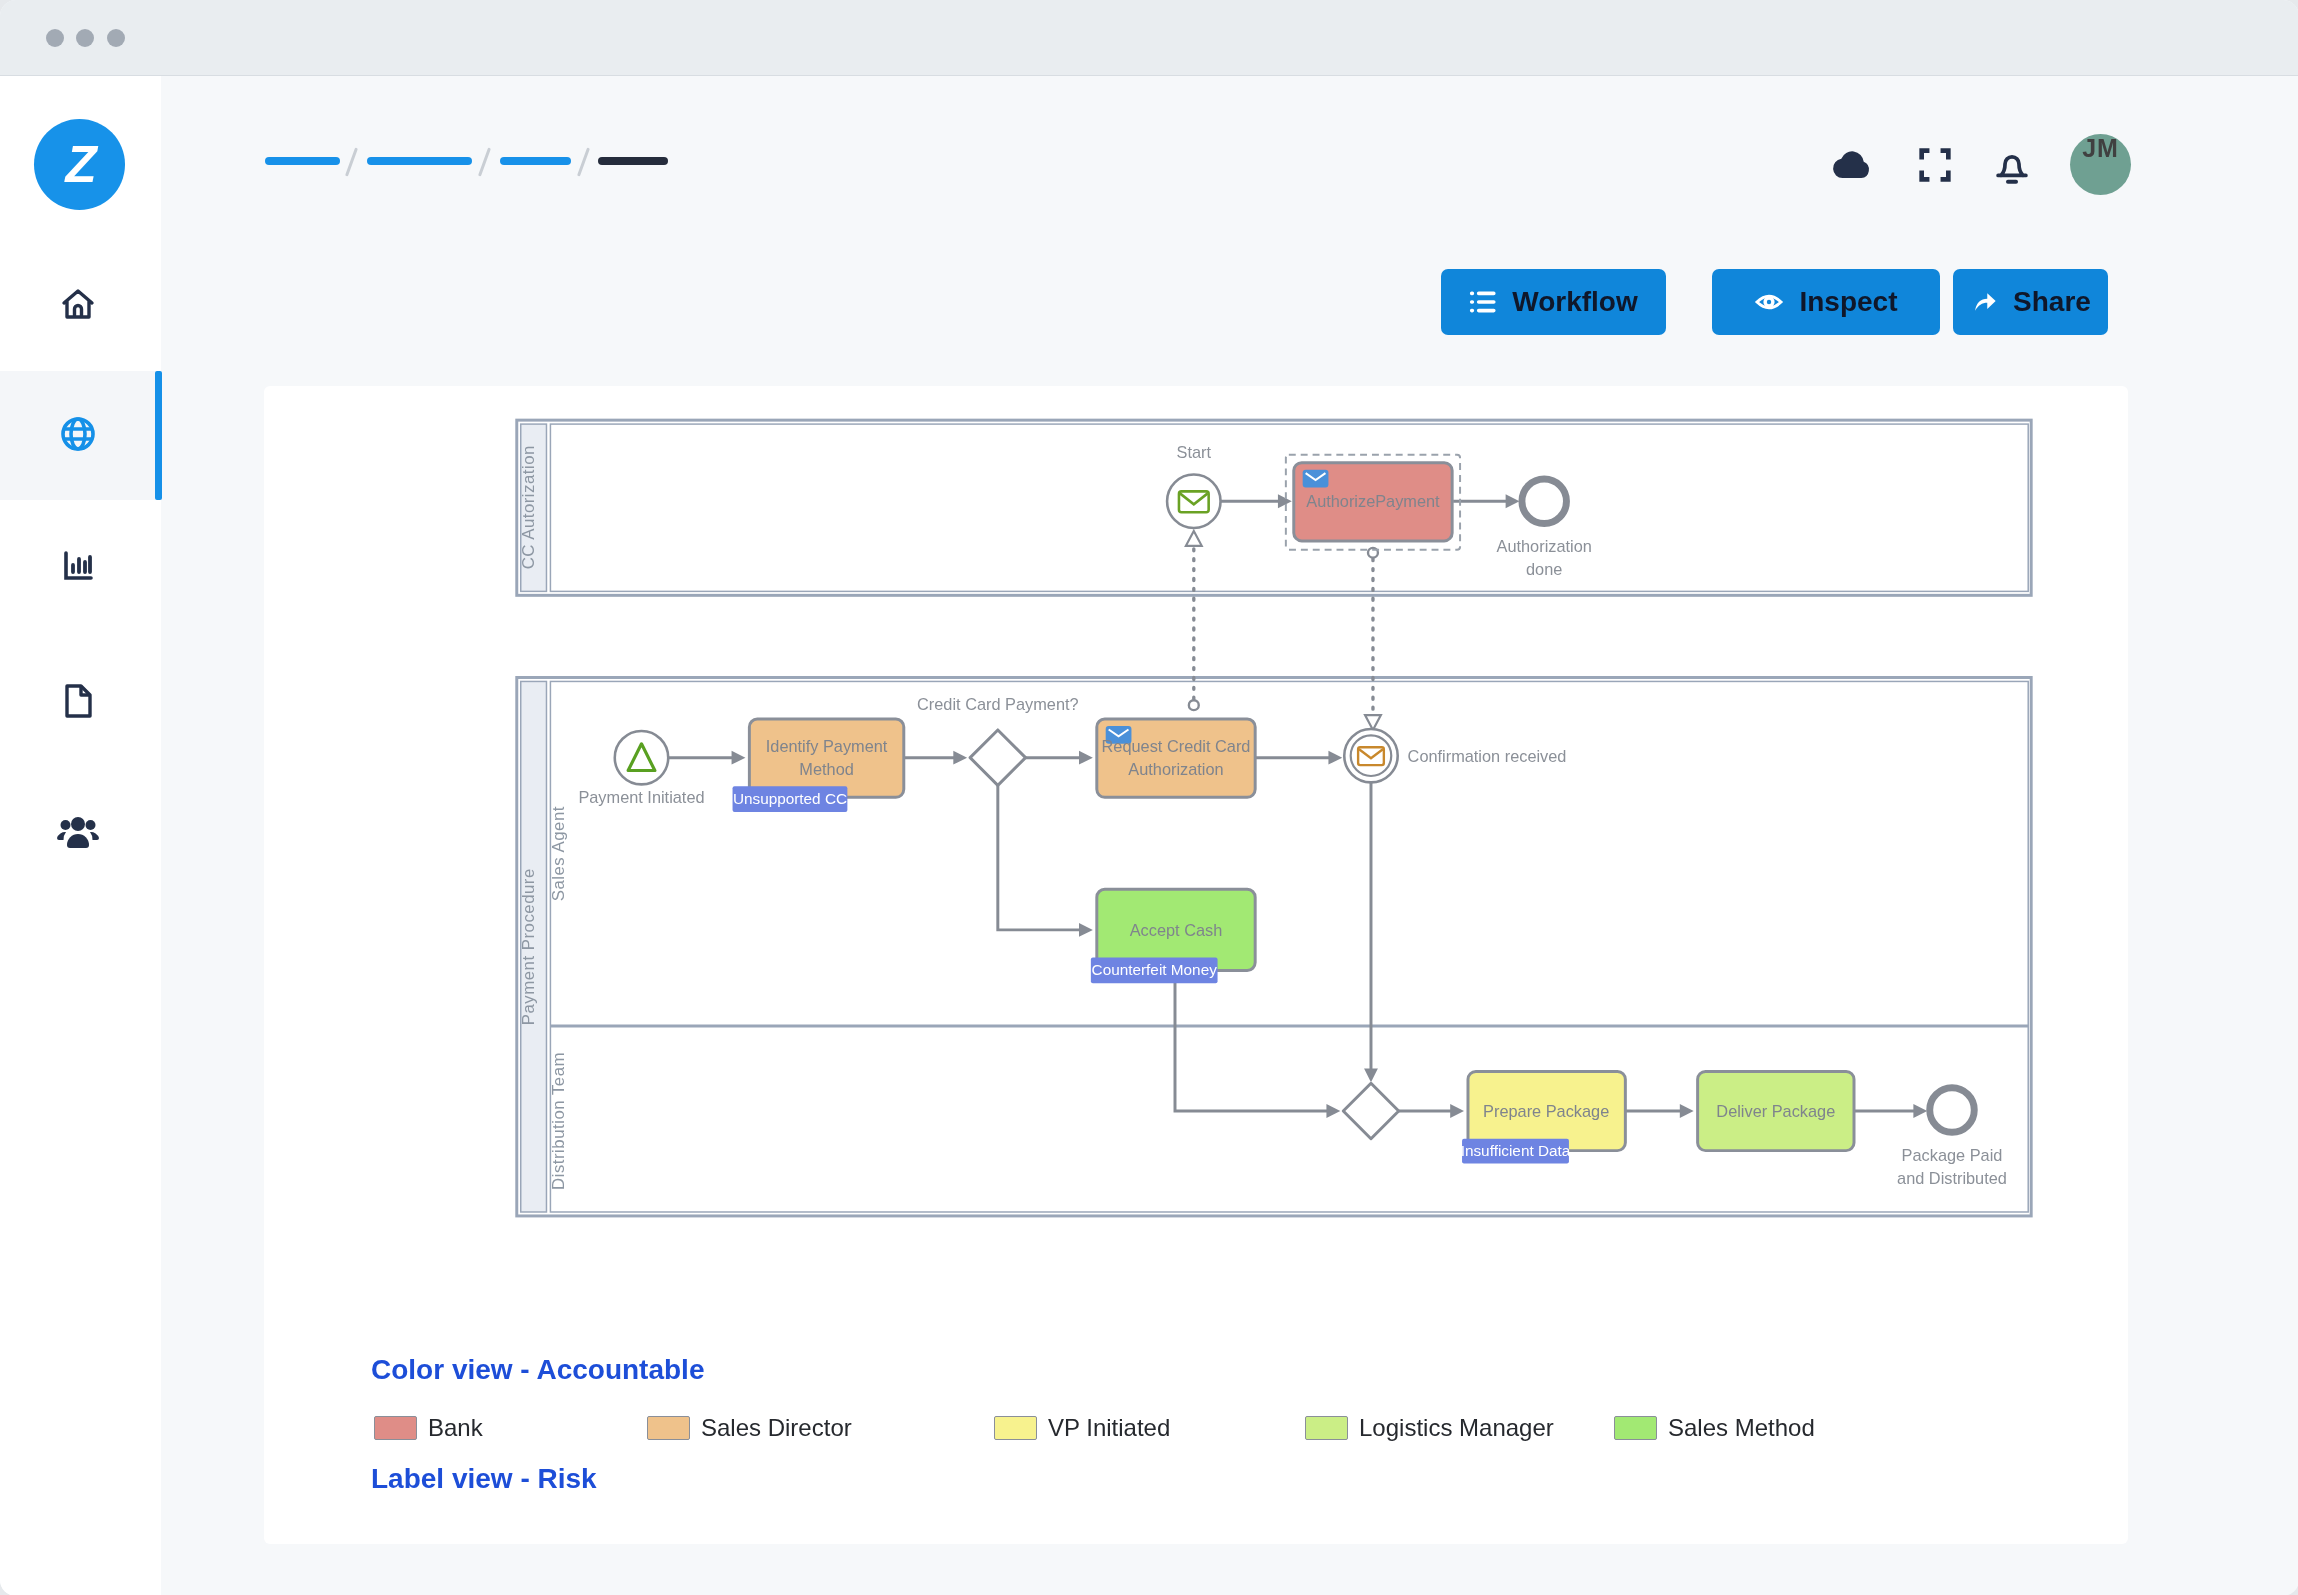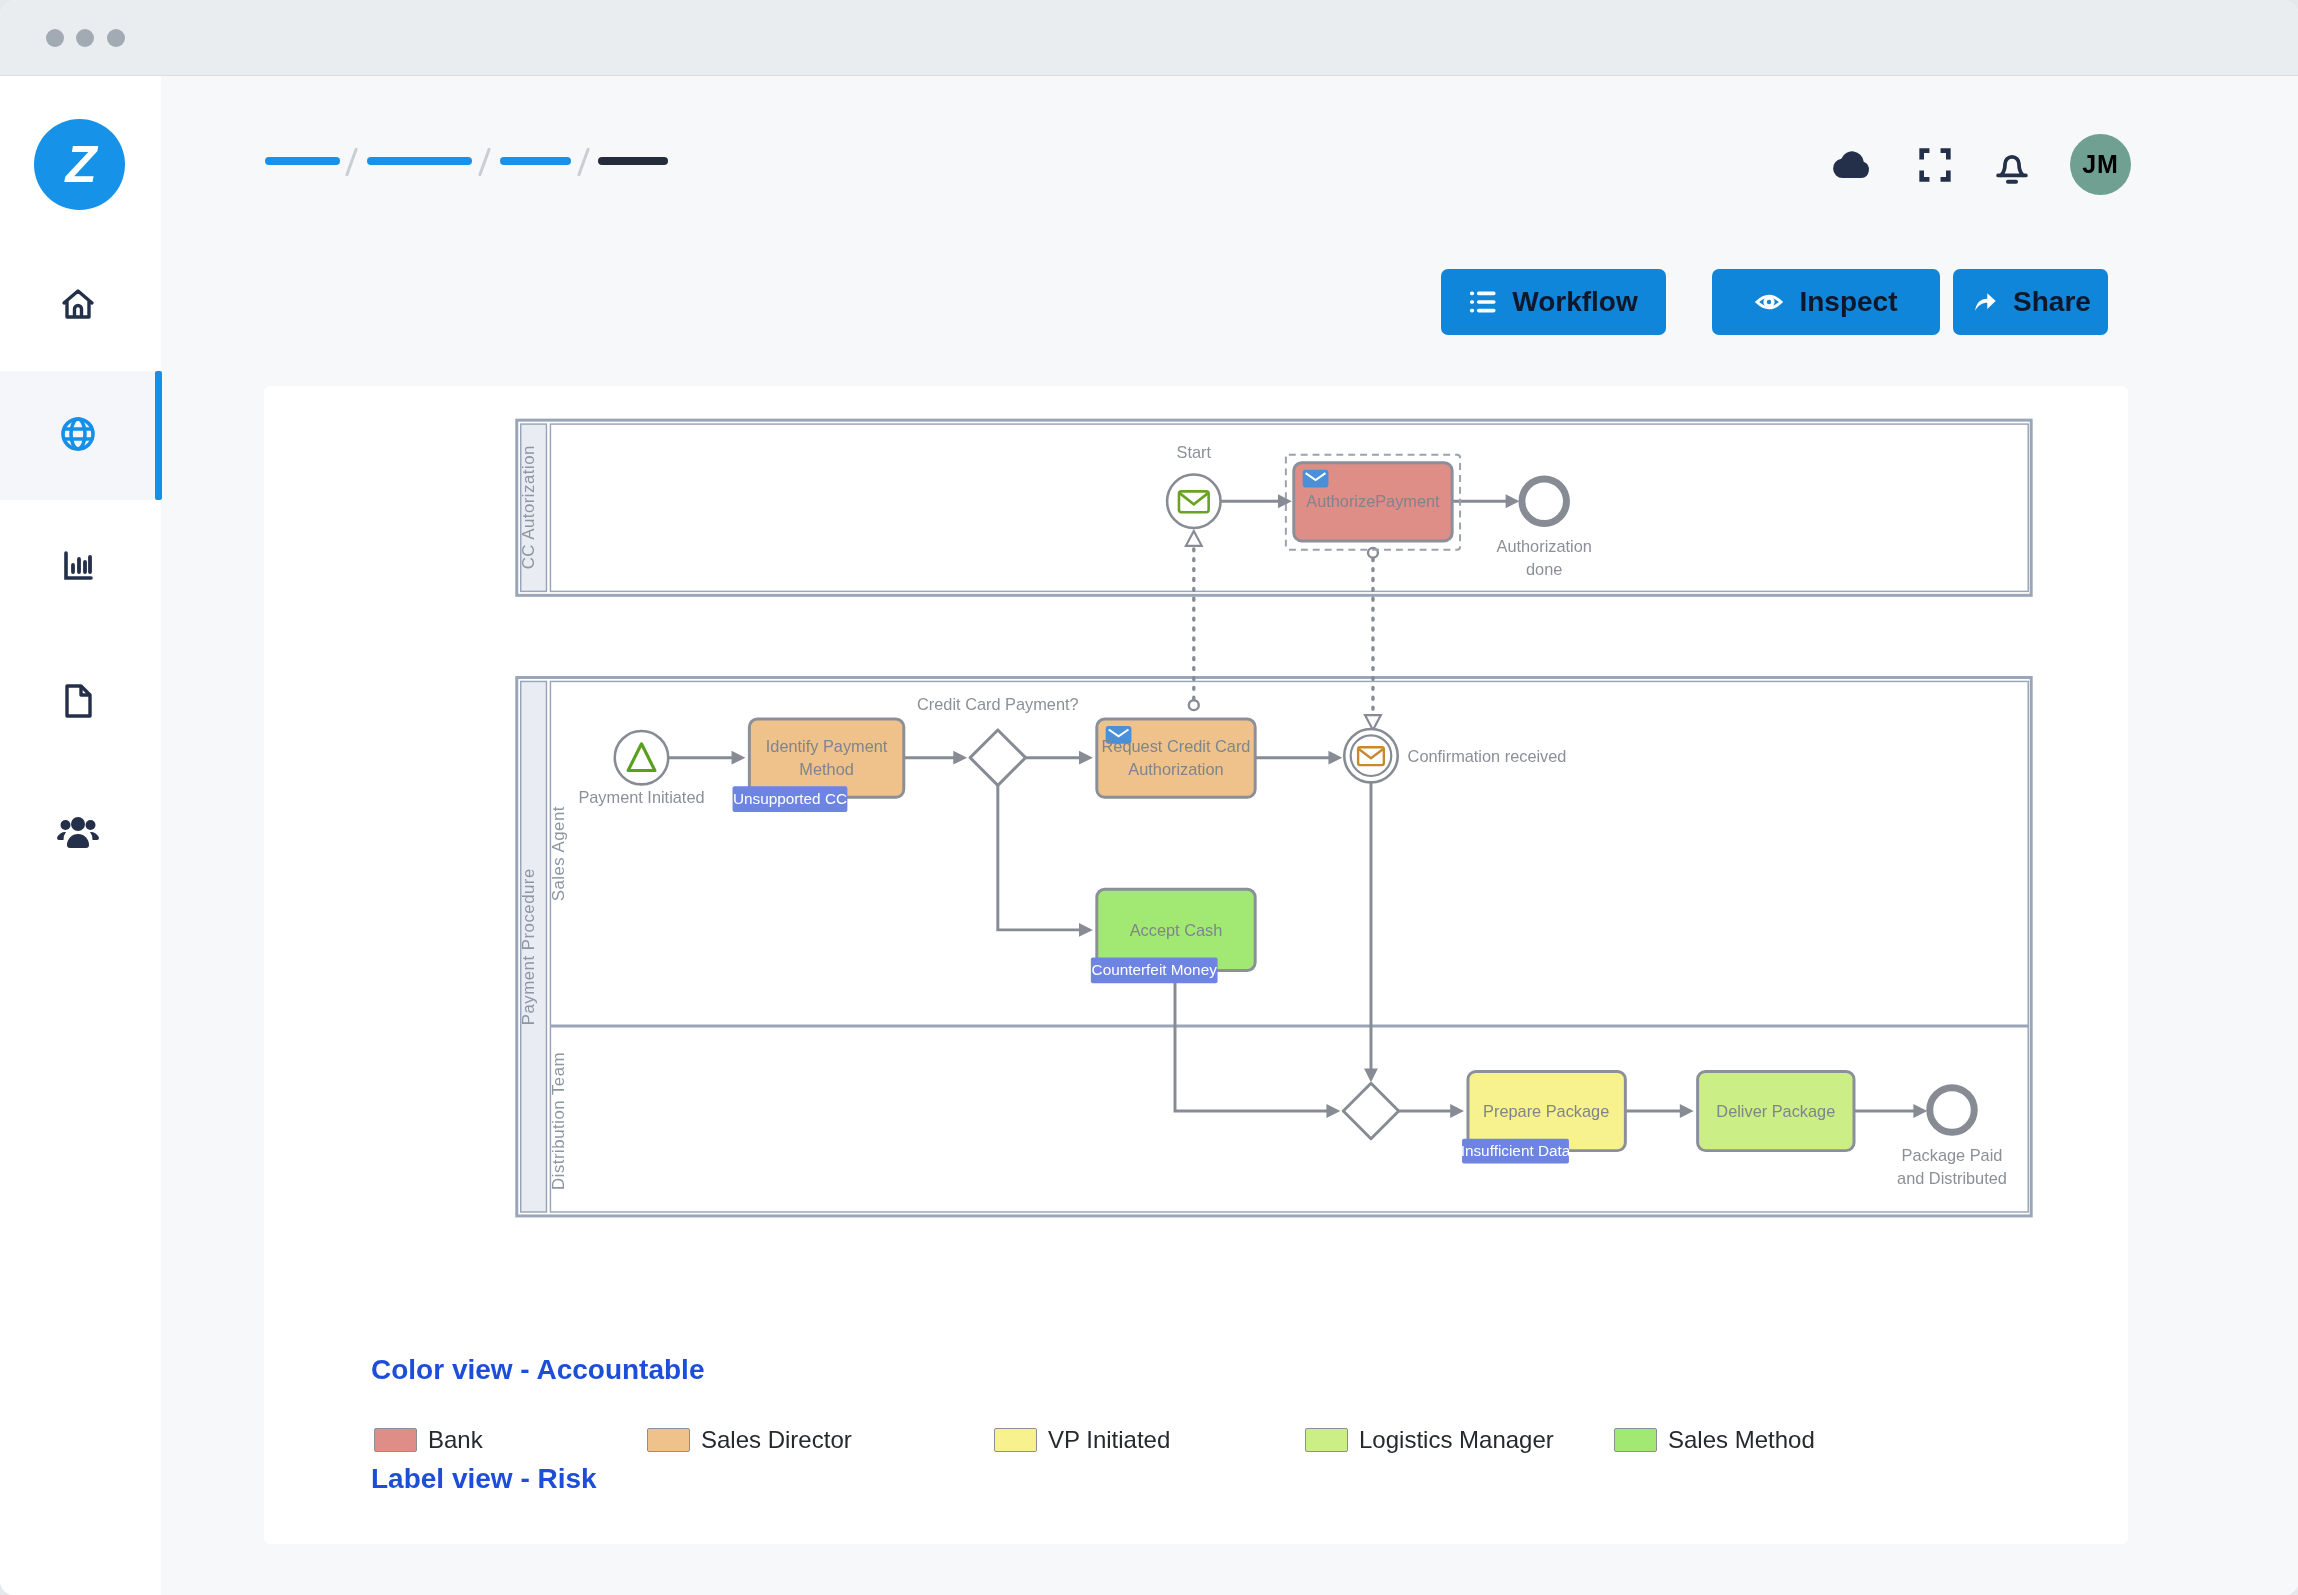--- a/index.html
+++ b/index.html
@@ -15,31 +15,31 @@
   .sidebar{position:absolute;left:0;top:76px;width:161px;height:1520px;background:#ffffff;}
   .logo{position:absolute;left:34px;top:43px;width:91px;height:91px;border-radius:50%;background:#1792e9;display:flex;align-items:center;justify-content:center;color:#fff;font-size:51px;font-weight:800;font-style:italic;letter-spacing:-3px;}
   .nav-item{position:absolute;left:0;width:155px;height:129px;display:flex;align-items:center;justify-content:center;cursor:pointer;}
   .nav-item.active{background:#f4f6f9;}
   .active-bar{position:absolute;left:155px;width:7px;height:129px;background:#1590e8;border-radius:2px;}
 
   
   .crumb{position:absolute;top:157px;height:8px;border-radius:4px;}
   .crumb-slash{position:absolute;top:147px;width:3px;height:30px;background:#c9ced4;border-radius:2px;transform:rotate(20deg);}
   .hicon{position:absolute;top:142px;width:46px;height:46px;display:flex;align-items:center;justify-content:center;cursor:pointer;}
-  .avatar{position:absolute;left:2070px;top:134px;width:61px;height:61px;border-radius:50%;background:#6fa092;color:#000000;display:flex;align-items:center;justify-content:center;font-size:25px;font-weight:700;letter-spacing:1px;cursor:pointer;}
+  .avatar{position:absolute;left:2070px;top:134px;width:61px;height:61px;border-radius:50%;background:#6fa092;color:#404040;display:flex;justify-content:center;font-size:25px;font-weight:700;letter-spacing:1px;cursor:pointer;}
 
   
   .btn{position:absolute;top:269px;height:66px;border-radius:7px;background:#1086da;color:#0f172a;display:flex;align-items:center;justify-content:center;gap:15px;font-size:28px;font-weight:700;cursor:pointer;border:none;}
 
   
   .card{position:absolute;left:264px;top:386px;width:1864px;height:1158px;background:#ffffff;border-radius:6px;}
 
   
   .legend-title{position:absolute;font-size:28px;font-weight:700;color:#1d4ed8;}
-  .legend-item{position:absolute;top:1414px;display:flex;align-items:center;gap:11px;margin-top:12px;}
+  .legend-item{position:absolute;top:1414px;display:flex;align-items:center;gap:11px;}
   .swatch{width:43px;height:24px;border:1.5px solid #8a8f99;border-radius:2px;box-sizing:border-box;}
   .legend-label{font-size:24px;color:#26292e;}
 
   
   .dg-task{font-size:16.5px;fill:#7f848d;}
   .dg-label{font-size:16.5px;fill:#8b9098;}
   .dg-lane{font-size:17px;fill:#8d97a3;letter-spacing:.5px;}
   .dg-badge{font-size:15.5px;fill:#ffffff;}
 </style>
 </head>

